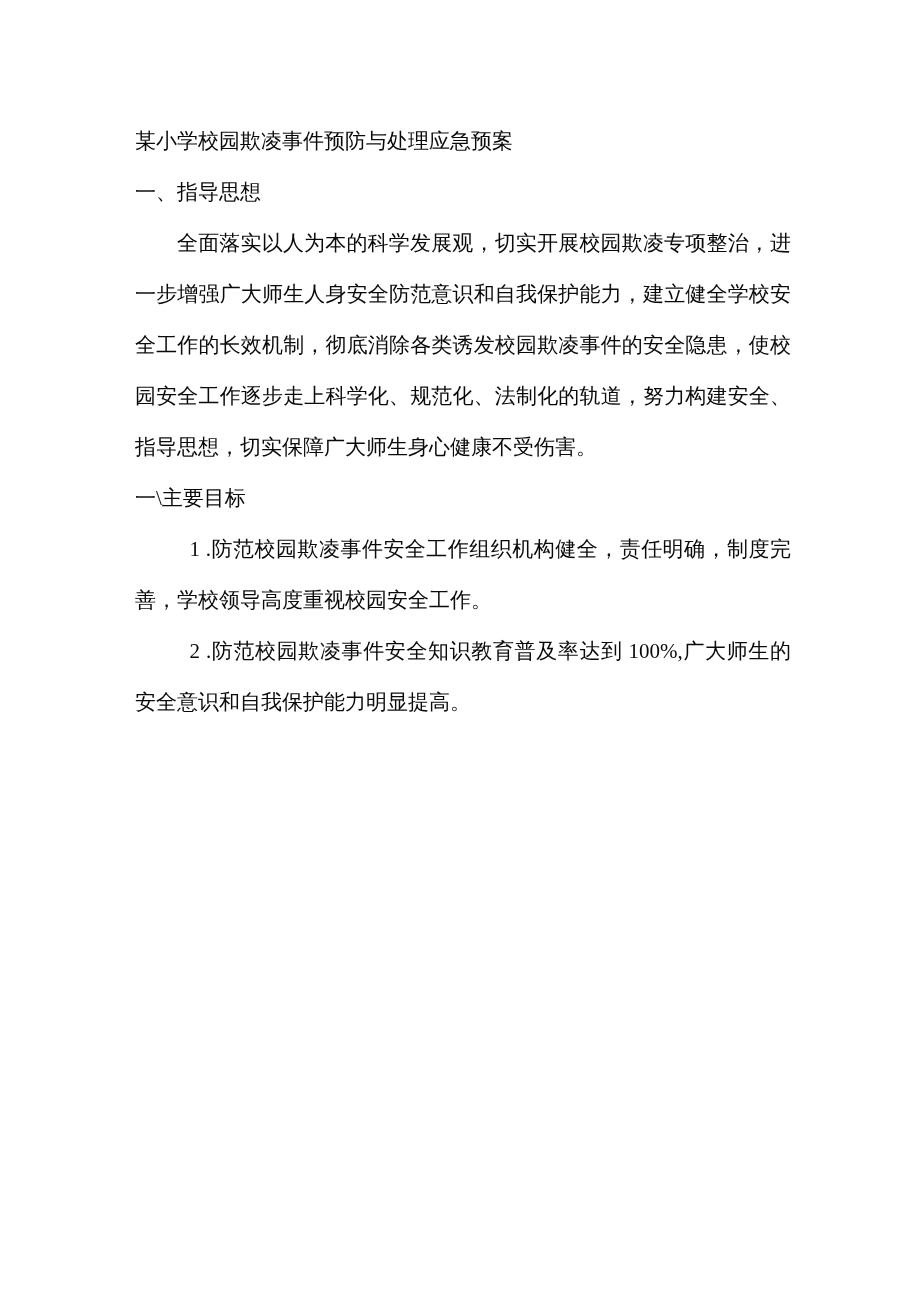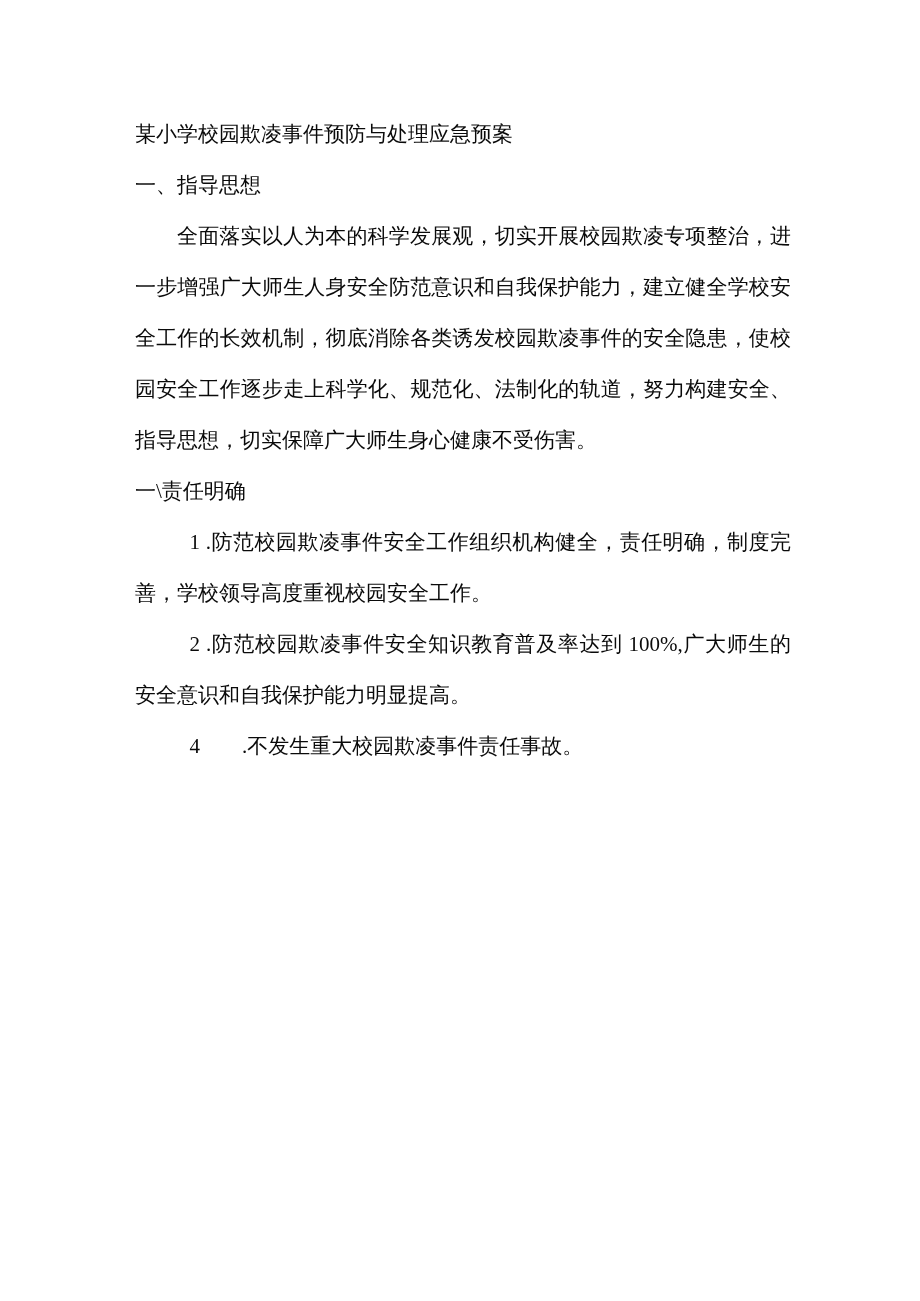--- a/index.html
+++ b/index.html
@@ -13,21 +13,21 @@
   .page {
     position: relative;
     width: 920px;
     height: 1301px;
     margin: 0 auto;
     background: #ffffff;
     overflow: hidden;
   }
   .content {
     position: absolute;
-    top: 109px;
+    top: 116px;
     left: 135px;
     width: 656px;
     font-size: 21px;
     line-height: 51px;
     color: #0a0a0a;
   }
   .doc-title {
     text-align: center;
     text-indent: 0;
     font-size: 21px;
@@ -52,25 +52,24 @@
 <div class="page">
   <div class="content">
 
     <div class="para doc-title">某小学校园欺凌事件预防与处理应急预案</div>
 
 
     <div class="para heading">一、指导思想</div>
 
     <div class="para body">全面落实以人为本的科学发展观，切实开展校园欺凌专项整治，进一步增强广大师生人身安全防范意识和自我保护能力，建立健全学校安全工作的长效机制，彻底消除各类诱发校园欺凌事件的安全隐患，使校园安全工作逐步走上科学化、规范化、法制化的轨道，努力构建安全、指导思想，切实保障广大师生身心健康不受伤害。</div>
 
-    <div class="para heading">一\责任明确</div>
+    <div class="para heading">一\主要目标</div>
 
     <div class="para list">1 .防范校园欺凌事件安全工作组织机构健全，责任明确，制度完善，学校领导高度重视校园安全工作。</div>
 
     <div class="para list">2 .防范校园欺凌事件安全知识教育普及率达到 100%,广大师生的安全意识和自我保护能力明显提高。</div>
 
 
-    <div class="para list">4　　.不发生重大校园欺凌事件责任事故。</div>
 
 
 
   </div>
 </div>
 
 </body></html>

